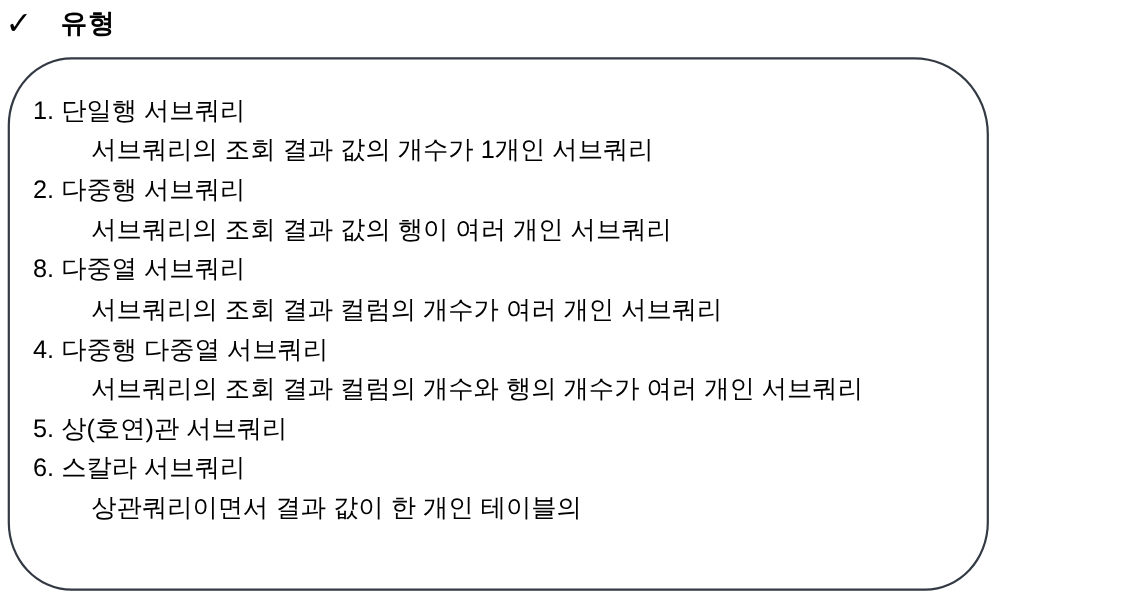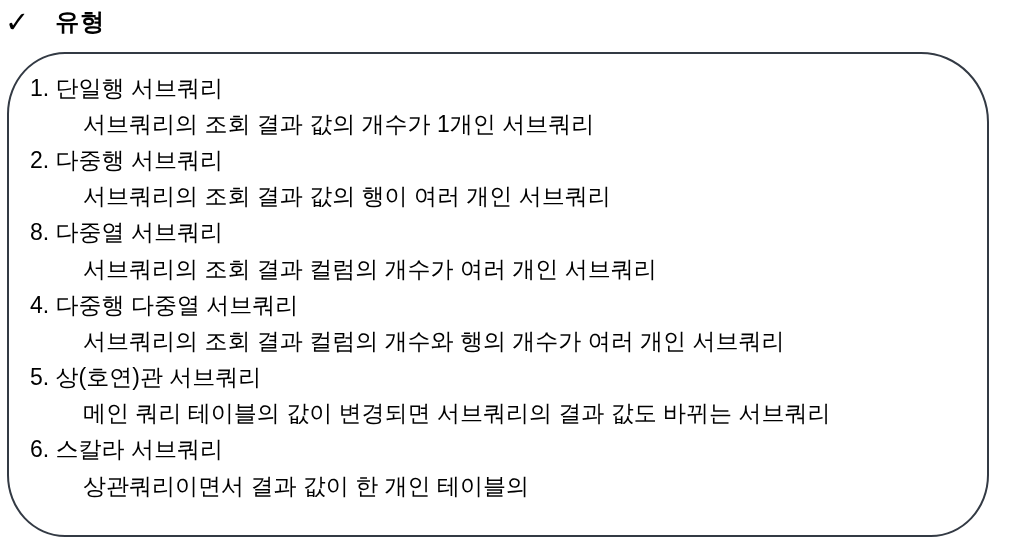--- a/index.html
+++ b/index.html
@@ -34,26 +34,26 @@
     font-size: 24px;
     font-weight: 800;
     color: #000000;
     letter-spacing: 1px;
     line-height: 1;
   }
   .content-box {
     position: absolute;
     left: 7px;
     top: 52px;
-    width: 982px;
+    width: 892px;
     height: 485px;
     box-sizing: border-box;
     border: 2px solid #333a44;
     border-radius: 58px 68px 58px 58px / 62px 70px 62px 62px;
-    padding-top: 16px;
+    padding-top: 28px;
     background: #ffffff;
   }
   .line {
     height: 36.2px;
     display: flex;
     align-items: center;
     font-size: 23px;
     color: #000000;
     white-space: nowrap;
   }
@@ -77,19 +77,18 @@
     <div class="line lbl">2. 다중행 서브쿼리</div>
     <div class="line desc">서브쿼리의 조회 결과 값의 행이 여러 개인 서브쿼리</div>
 
     <div class="line lbl">8. 다중열 서브쿼리</div>
     <div class="line desc">서브쿼리의 조회 결과 컬럼의 개수가 여러 개인 서브쿼리</div>
 
     <div class="line lbl">4. 다중행 다중열 서브쿼리</div>
     <div class="line desc">서브쿼리의 조회 결과 컬럼의 개수와 행의 개수가 여러 개인 서브쿼리</div>
 
     <div class="line lbl">5. 상(호연)관 서브쿼리</div>
-    <div class="line desc">메인 쿼리 테이블의 값이 변경되면 서브쿼리의 결과 값도 바뀌는 서브쿼리</div>
 
     <div class="line lbl">6. 스칼라 서브쿼리</div>
     <div class="line desc">상관쿼리이면서 결과 값이 한 개인 테이블의</div>
   </div>
 
 </div>
 
 </body></html>

